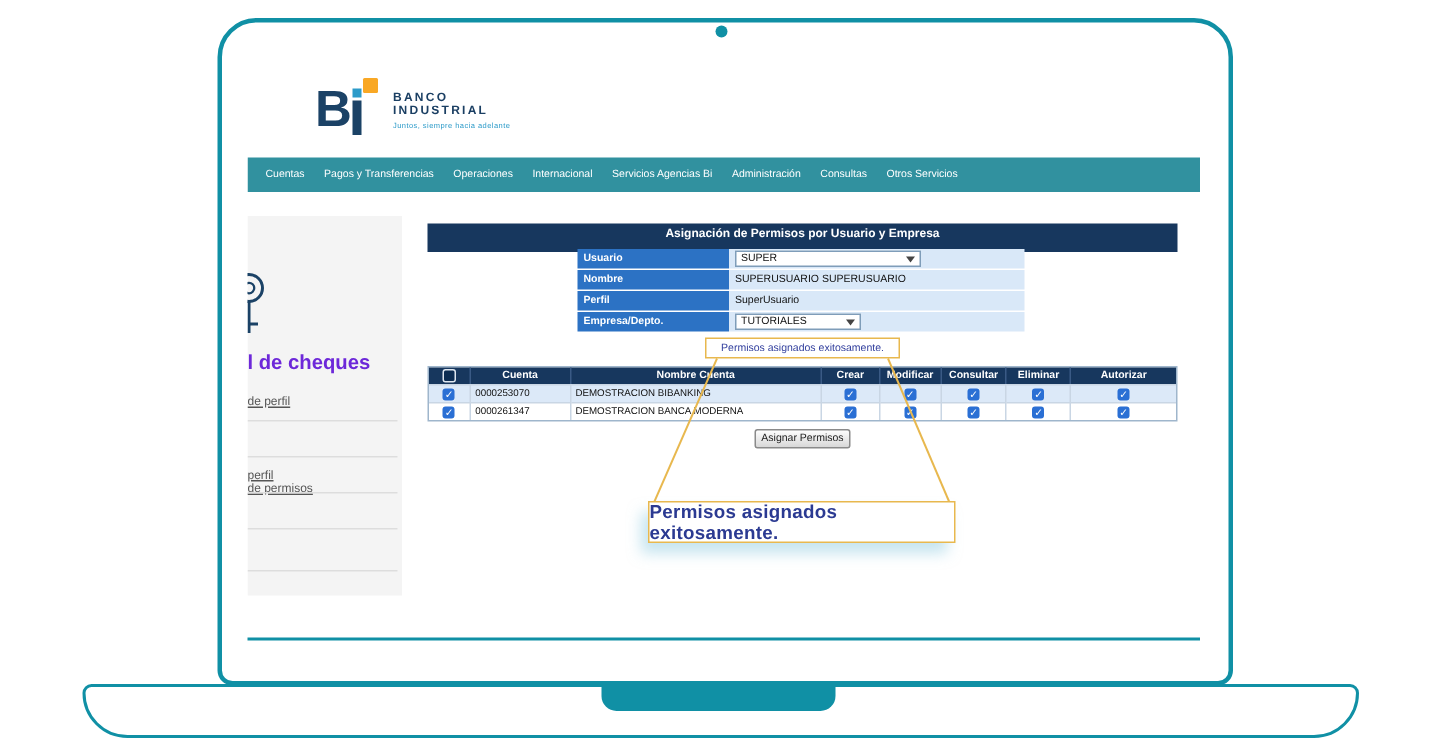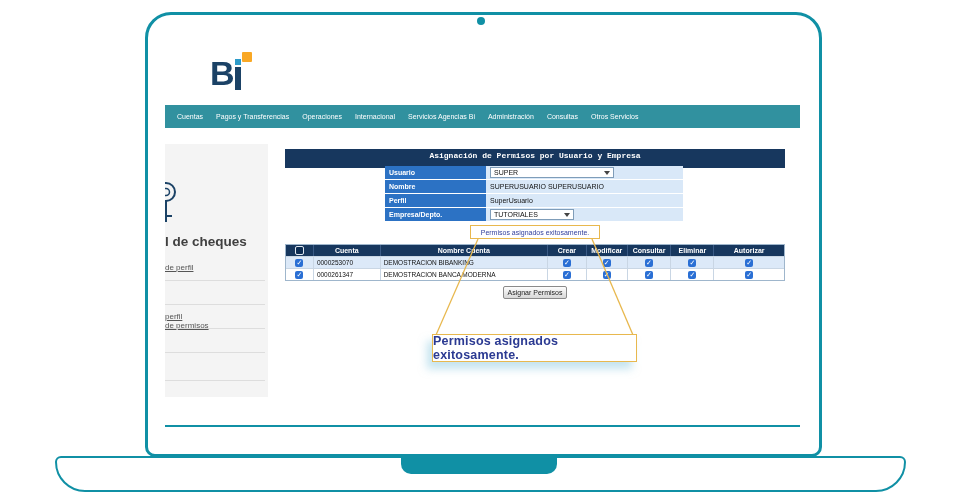--- a/index.html
+++ b/index.html
@@ -33,28 +33,28 @@
   .logo-tagline { font-size:5px; color:#2d9bc9; margin-top:3px; letter-spacing:.3px; }
 
   
   .nav-bar { position:absolute; left:0; top:65px; width:100%; height:23px; background:#31919f;
     display:flex; align-items:center; gap:13px; padding-left:12px; }
   .nav-item { font-size:7px; color:#ffffff; white-space:nowrap; cursor:pointer; }
 
   
   .sidebar { position:absolute; left:0; top:104px; width:103px; height:253px; background:#f4f4f4; }
   .sidebar-heading { position:absolute; left:0px; top:90px; font-size:13.5px; font-weight:600;
-    color:#404040; white-space:nowrap; }
+    color:#6d28d9; white-space:nowrap; }
   .sidebar-link { position:absolute; left:0px; font-size:8px; color:#555; white-space:nowrap;text-decoration:underline; }
   .sb-div { position:absolute; left:0; width:100px; height:1px; background:#dddddd; }
   .key-icon { position:absolute; left:-10px; top:36px; }
 
   
   .title-bar { position:absolute; left:120px; top:109px; width:500px; height:19px;
-    background:#17375e; color:#fff; font-size:8px; font-weight:bold; text-align:center; line-height:13px;font-family:Liberation Mono, monospace; }
+    background:#17375e; color:#fff; font-size:8px; font-weight:bold; text-align:center; line-height:13px; }
 
   .perm-form { position:absolute; left:220px; top:126px; width:298px; }
   .form-row { display:flex; height:13px; margin-bottom:1px; }
   .form-label { width:101px; background:#2c72c4; color:#ffffff; font-size:7px; font-weight:bold;
     padding-left:4px; display:flex; align-items:center; }
   .form-value { flex:1; background:#d9e8f8; font-size:7px; color:#111; padding-left:4px;
     display:flex; align-items:center; }
   .select-box { height:11px; background:#ffffff; border:1px solid #7f9db9; font-size:7px;
     display:flex; align-items:center; justify-content:space-between; padding:0 3px; cursor:pointer; }
   .select-box.w-user { width:124px; } .select-box.w-emp { width:84px; }
@@ -103,20 +103,25 @@
 
 <div class="page">
 
   <div class="site-header">
     <div class="logo">
       <div class="logo-mark">
         <span class="logo-b">B</span>
         <span class="logo-i-stem"></span>
         <span class="logo-sq-teal"></span>
         <span class="logo-sq-orange"></span>
+      </div>
+      <div class="logo-text">
+        <div class="logo-name">BANCO</div>
+        <div class="logo-name">INDUSTRIAL</div>
+        <div class="logo-tagline">Juntos, siempre hacia adelante</div>
       </div>
     </div>
   </div>
 
   <div class="nav-bar">
     <span class="nav-item">Cuentas</span>
     <span class="nav-item">Pagos y Transferencias</span>
     <span class="nav-item">Operaciones</span>
     <span class="nav-item">Internacional</span>
     <span class="nav-item">Servicios Agencias Bi</span>

